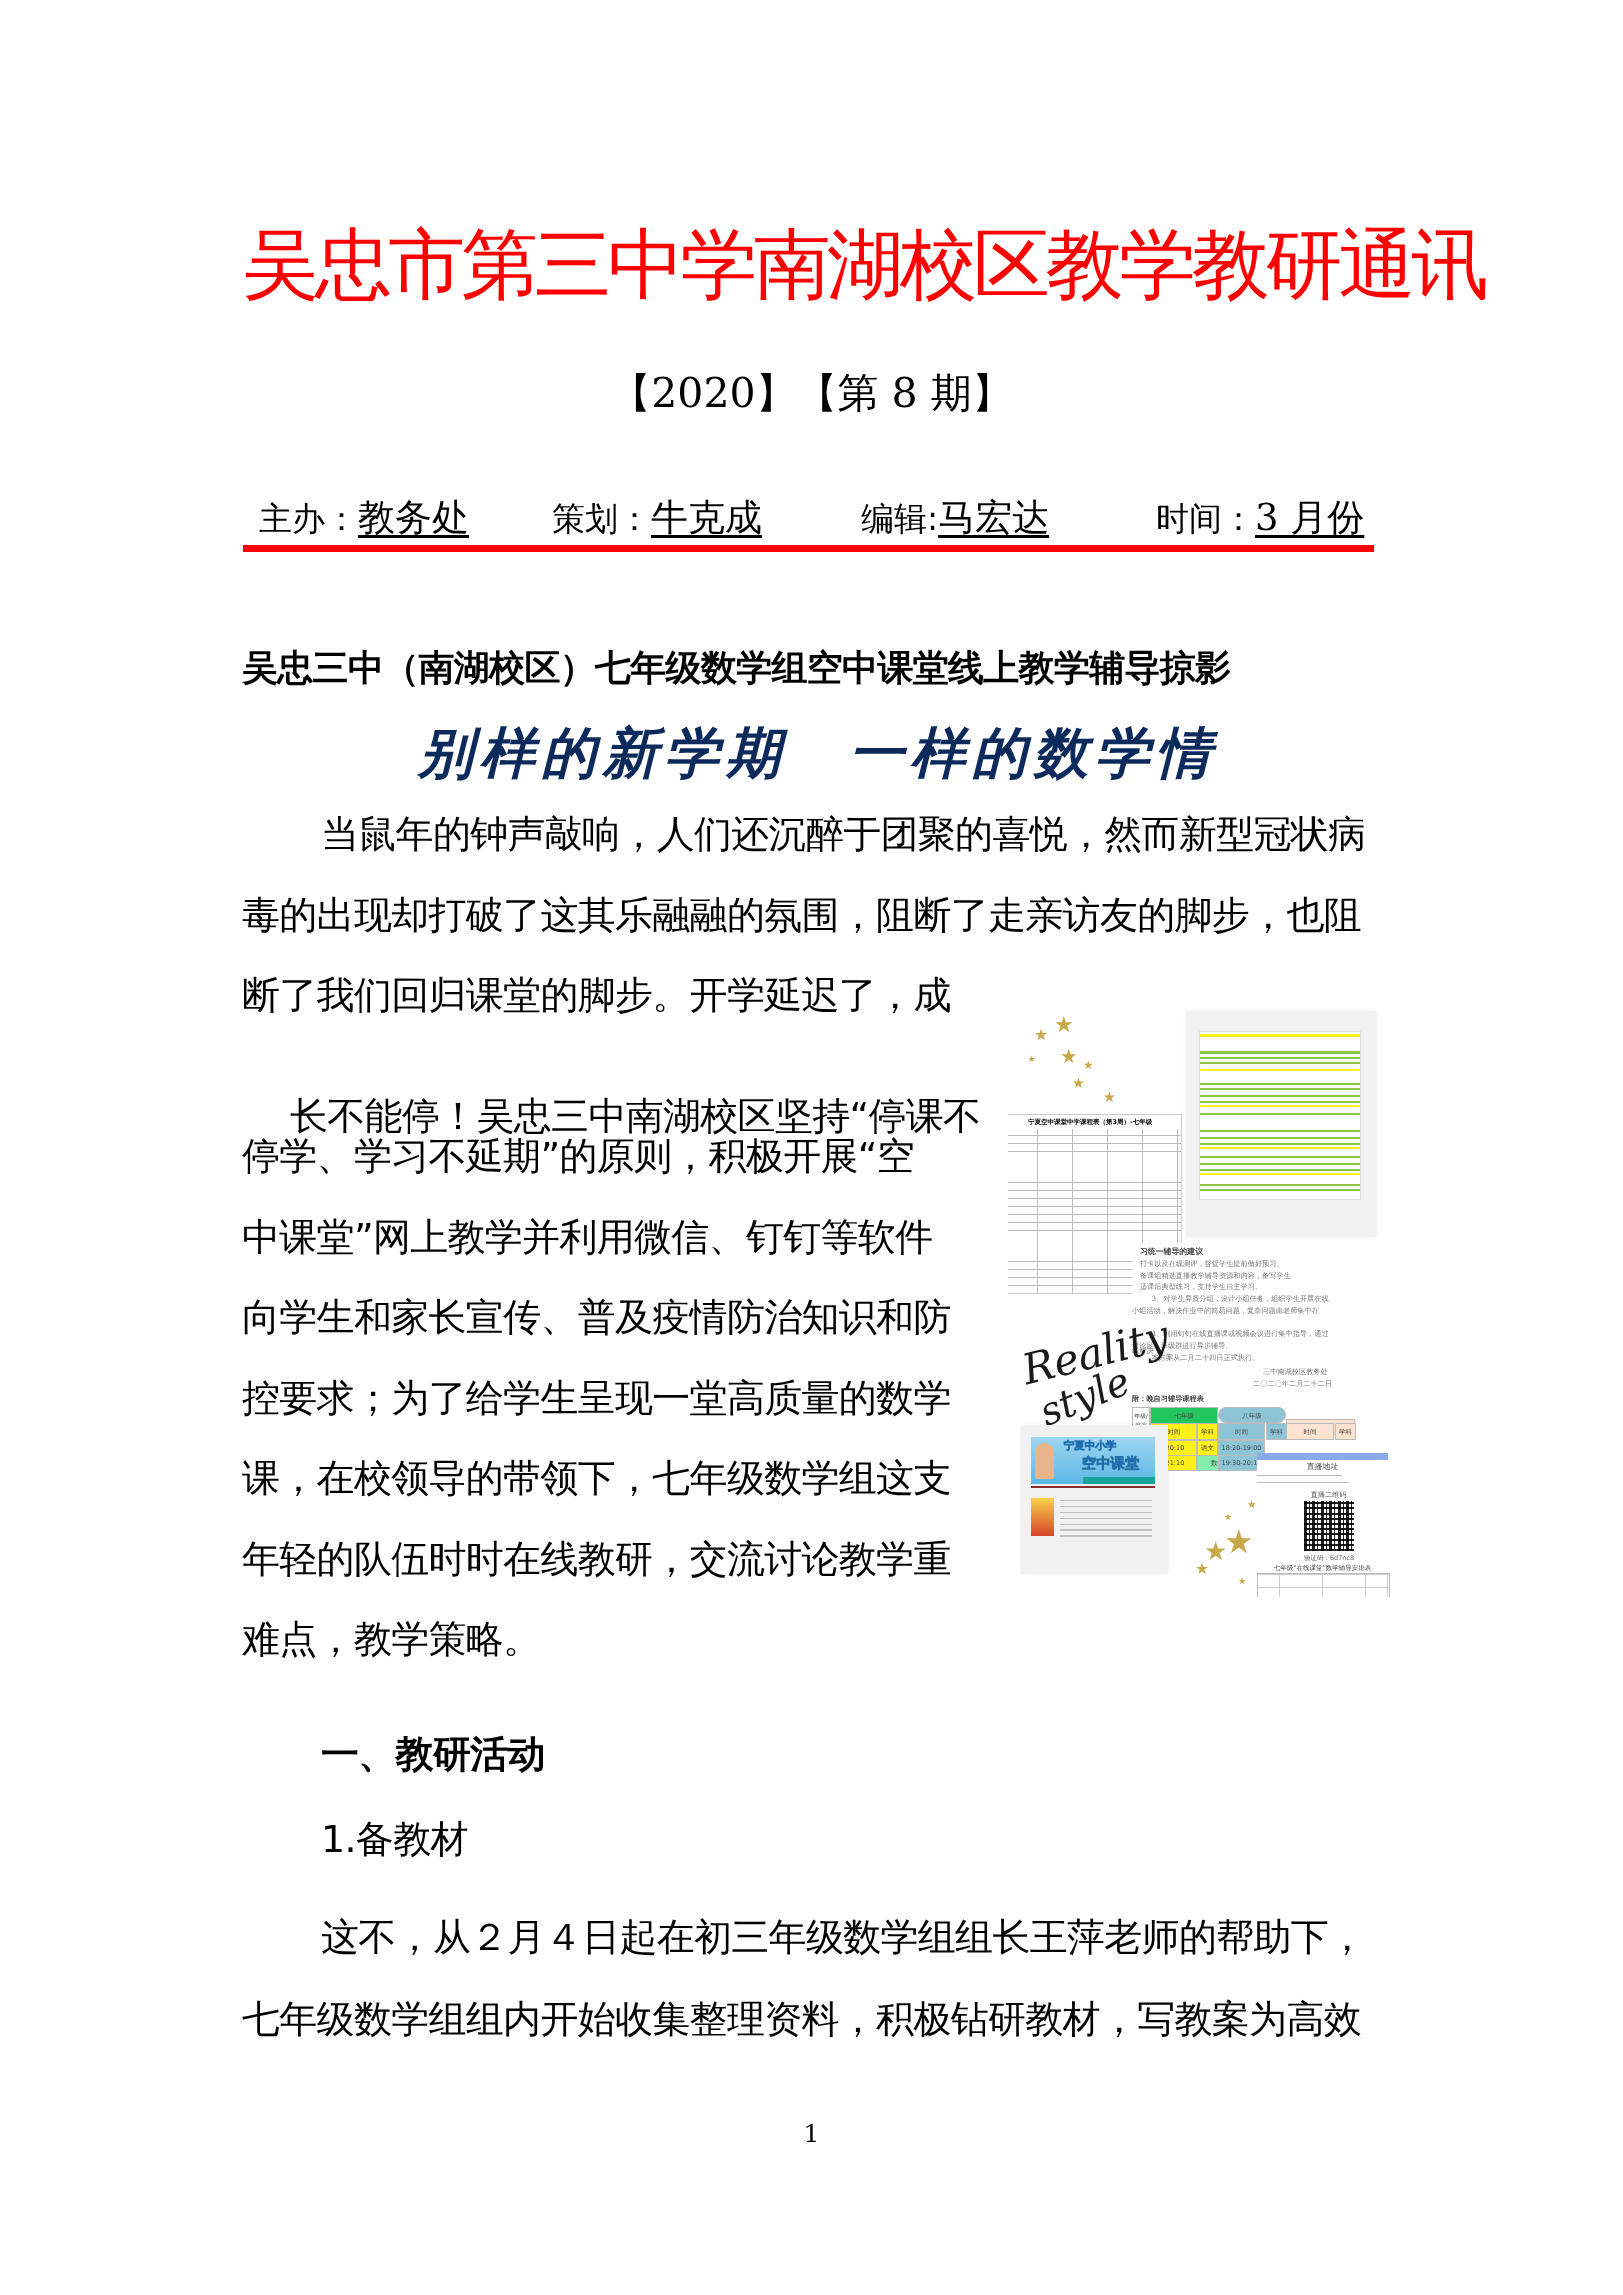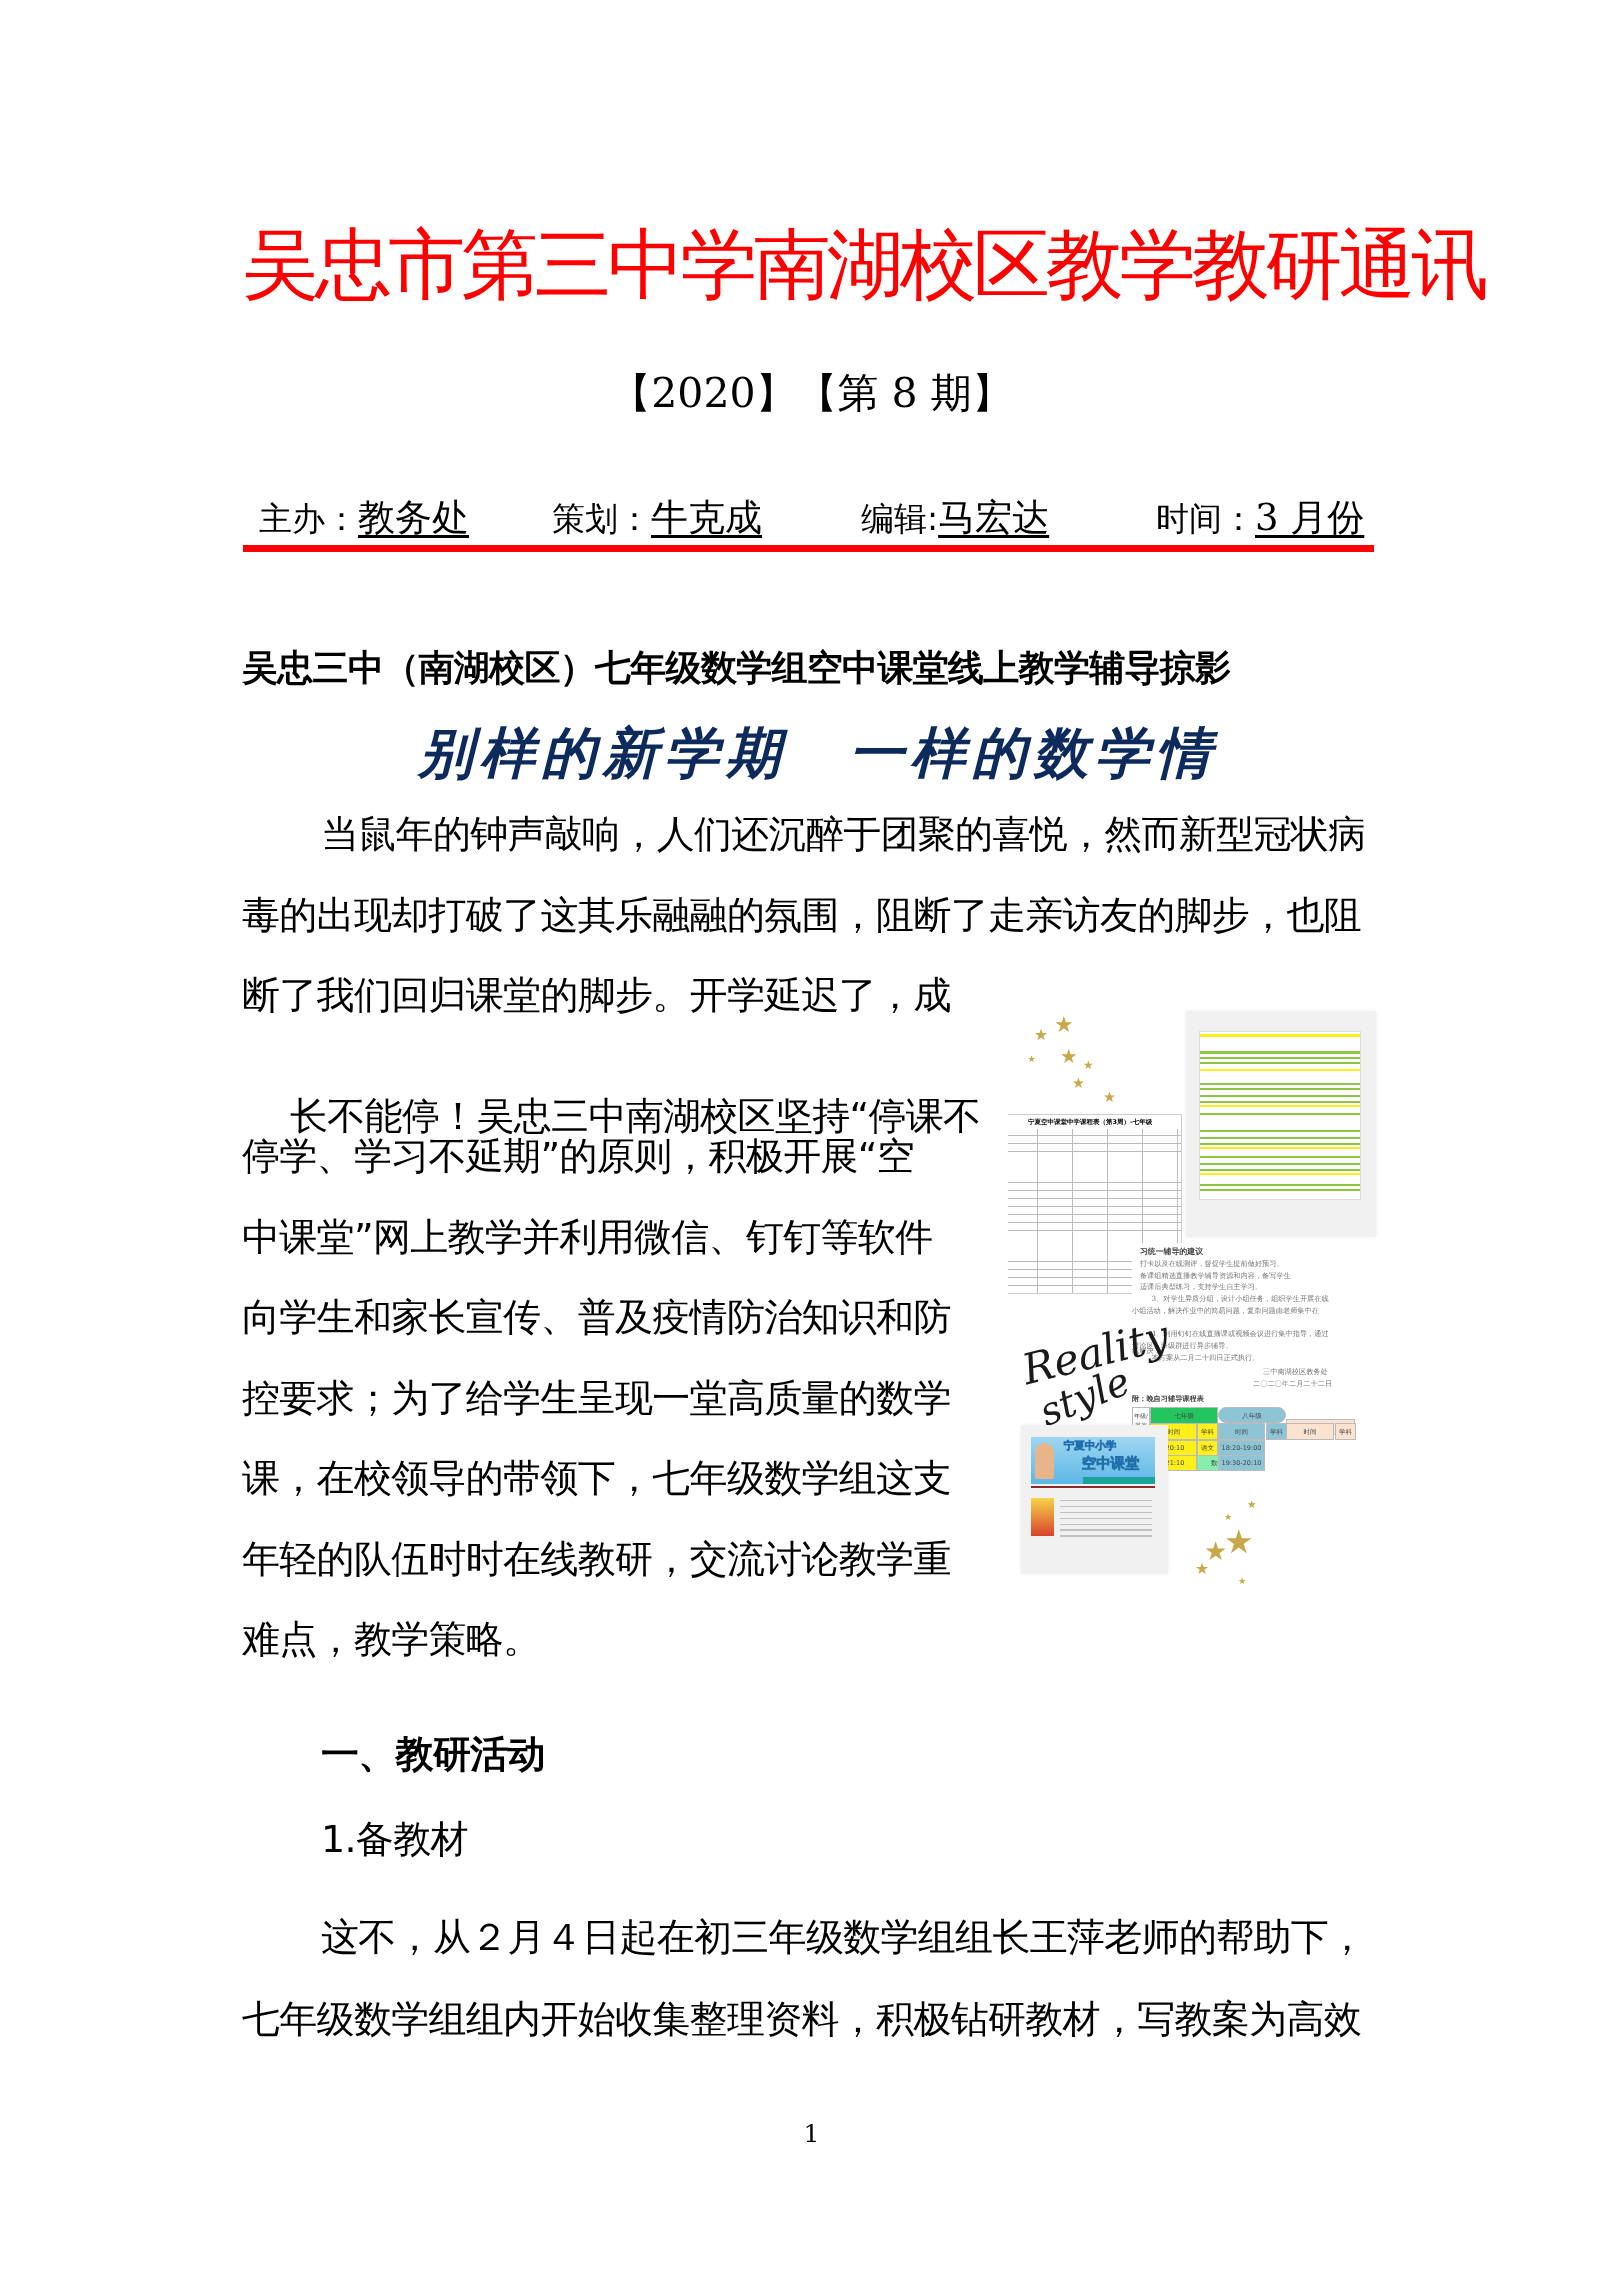--- a/index.html
+++ b/index.html
@@ -170,20 +170,33 @@
       <div style="position:absolute;left:3.9px;top:6.5px;width:19.6px;height:36px;background:#e8b48a;border-radius:9.2px 9.2px 2.6px 2.6px;"></div>
       <div style="position:absolute;left:33px;top:2.6px;font-size:10.5px;font-weight:bold;color:#fff;-webkit-text-stroke:0.7px #1d6fb0;font-family:'DejaVu Sans',sans-serif;white-space:nowrap;">宁夏中小学</div>
       <div style="position:absolute;left:51px;top:17px;font-size:14.4px;font-weight:bold;color:#ffd400;-webkit-text-stroke:0.7px #1d6fb0;font-family:'DejaVu Sans',sans-serif;white-space:nowrap;">空中课堂</div>
       <div style="position:absolute;left:52px;bottom:0;width:72px;height:6.5px;background:#1aa39a;"></div>
     </div>
     <div style="position:absolute;left:9.8px;top:61px;width:124px;height:2px;background:#8b2b2b;"></div>
     <div style="position:absolute;left:9.8px;top:73px;width:23px;height:38px;background:linear-gradient(180deg,#f6d44a,#d9432b);"></div>
     <div style="position:absolute;left:39px;top:75px;width:92px;height:37px;background:repeating-linear-gradient(180deg,#aaa 0 1.3px,transparent 1.3px 5.9px);opacity:.7;"></div>
   </div>
 
+  <div class="sheet" style="left:249px;top:478px;width:141px;height:141px;border:none;">
+    <div style="position:absolute;left:0;top:0;width:131px;height:6.5px;background:#8aaaea;"></div>
+    <div style="position:absolute;left:0;top:7.9px;width:131px;text-align:center;font-size:7.9px;color:#444;font-family:'DejaVu Sans',sans-serif;">直播地址</div>
+    <div style="position:absolute;left:0;top:22px;width:85px;height:1.3px;background:#bbb;"></div>
+    <div style="position:absolute;left:0;top:29px;width:92px;height:1.3px;background:#bbb;"></div>
+    <div style="position:absolute;left:39px;top:37px;width:65px;text-align:center;font-size:7.2px;color:#555;font-family:'DejaVu Sans',sans-serif;">直播二维码</div>
+    <div class="qr" style="left:47px;top:48px;width:50px;height:50px;"></div>
+    <div style="position:absolute;left:36px;top:101px;width:72px;text-align:center;font-size:6.5px;color:#666;font-family:'DejaVu Sans',sans-serif;">验证码：6d7nc8</div>
+    <div style="position:absolute;left:0;top:111px;width:131px;text-align:center;font-size:6.5px;color:#444;font-family:'DejaVu Sans',sans-serif;white-space:nowrap;">七年级“在线课堂”数学辅导安排表</div>
+    <div style="position:absolute;left:0;top:120px;width:131px;height:26px;border:0.7px solid #bbb;background:
+      repeating-linear-gradient(0deg,transparent 0 5.9px,#ccc 5.9px 6.5px),
+      repeating-linear-gradient(90deg,transparent 0 21px,#ccc 21px 21.6px);"></div>
+  </div>
 
   <div class="star" style="left:196px;top:563px;font-size:26px;">★</div>
   <div class="star" style="left:216px;top:550px;font-size:33px;">★</div>
   <div class="star" style="left:187px;top:586px;font-size:15.7px;">★</div>
   <div class="star" style="left:216px;top:537px;font-size:9.2px;">★</div>
   <div class="star" style="left:230px;top:601px;font-size:9.2px;">★</div>
   <div class="star" style="left:239px;top:524px;font-size:10.5px;">★</div>
 </div>
 
 <div class="abs pagenum">1</div>

